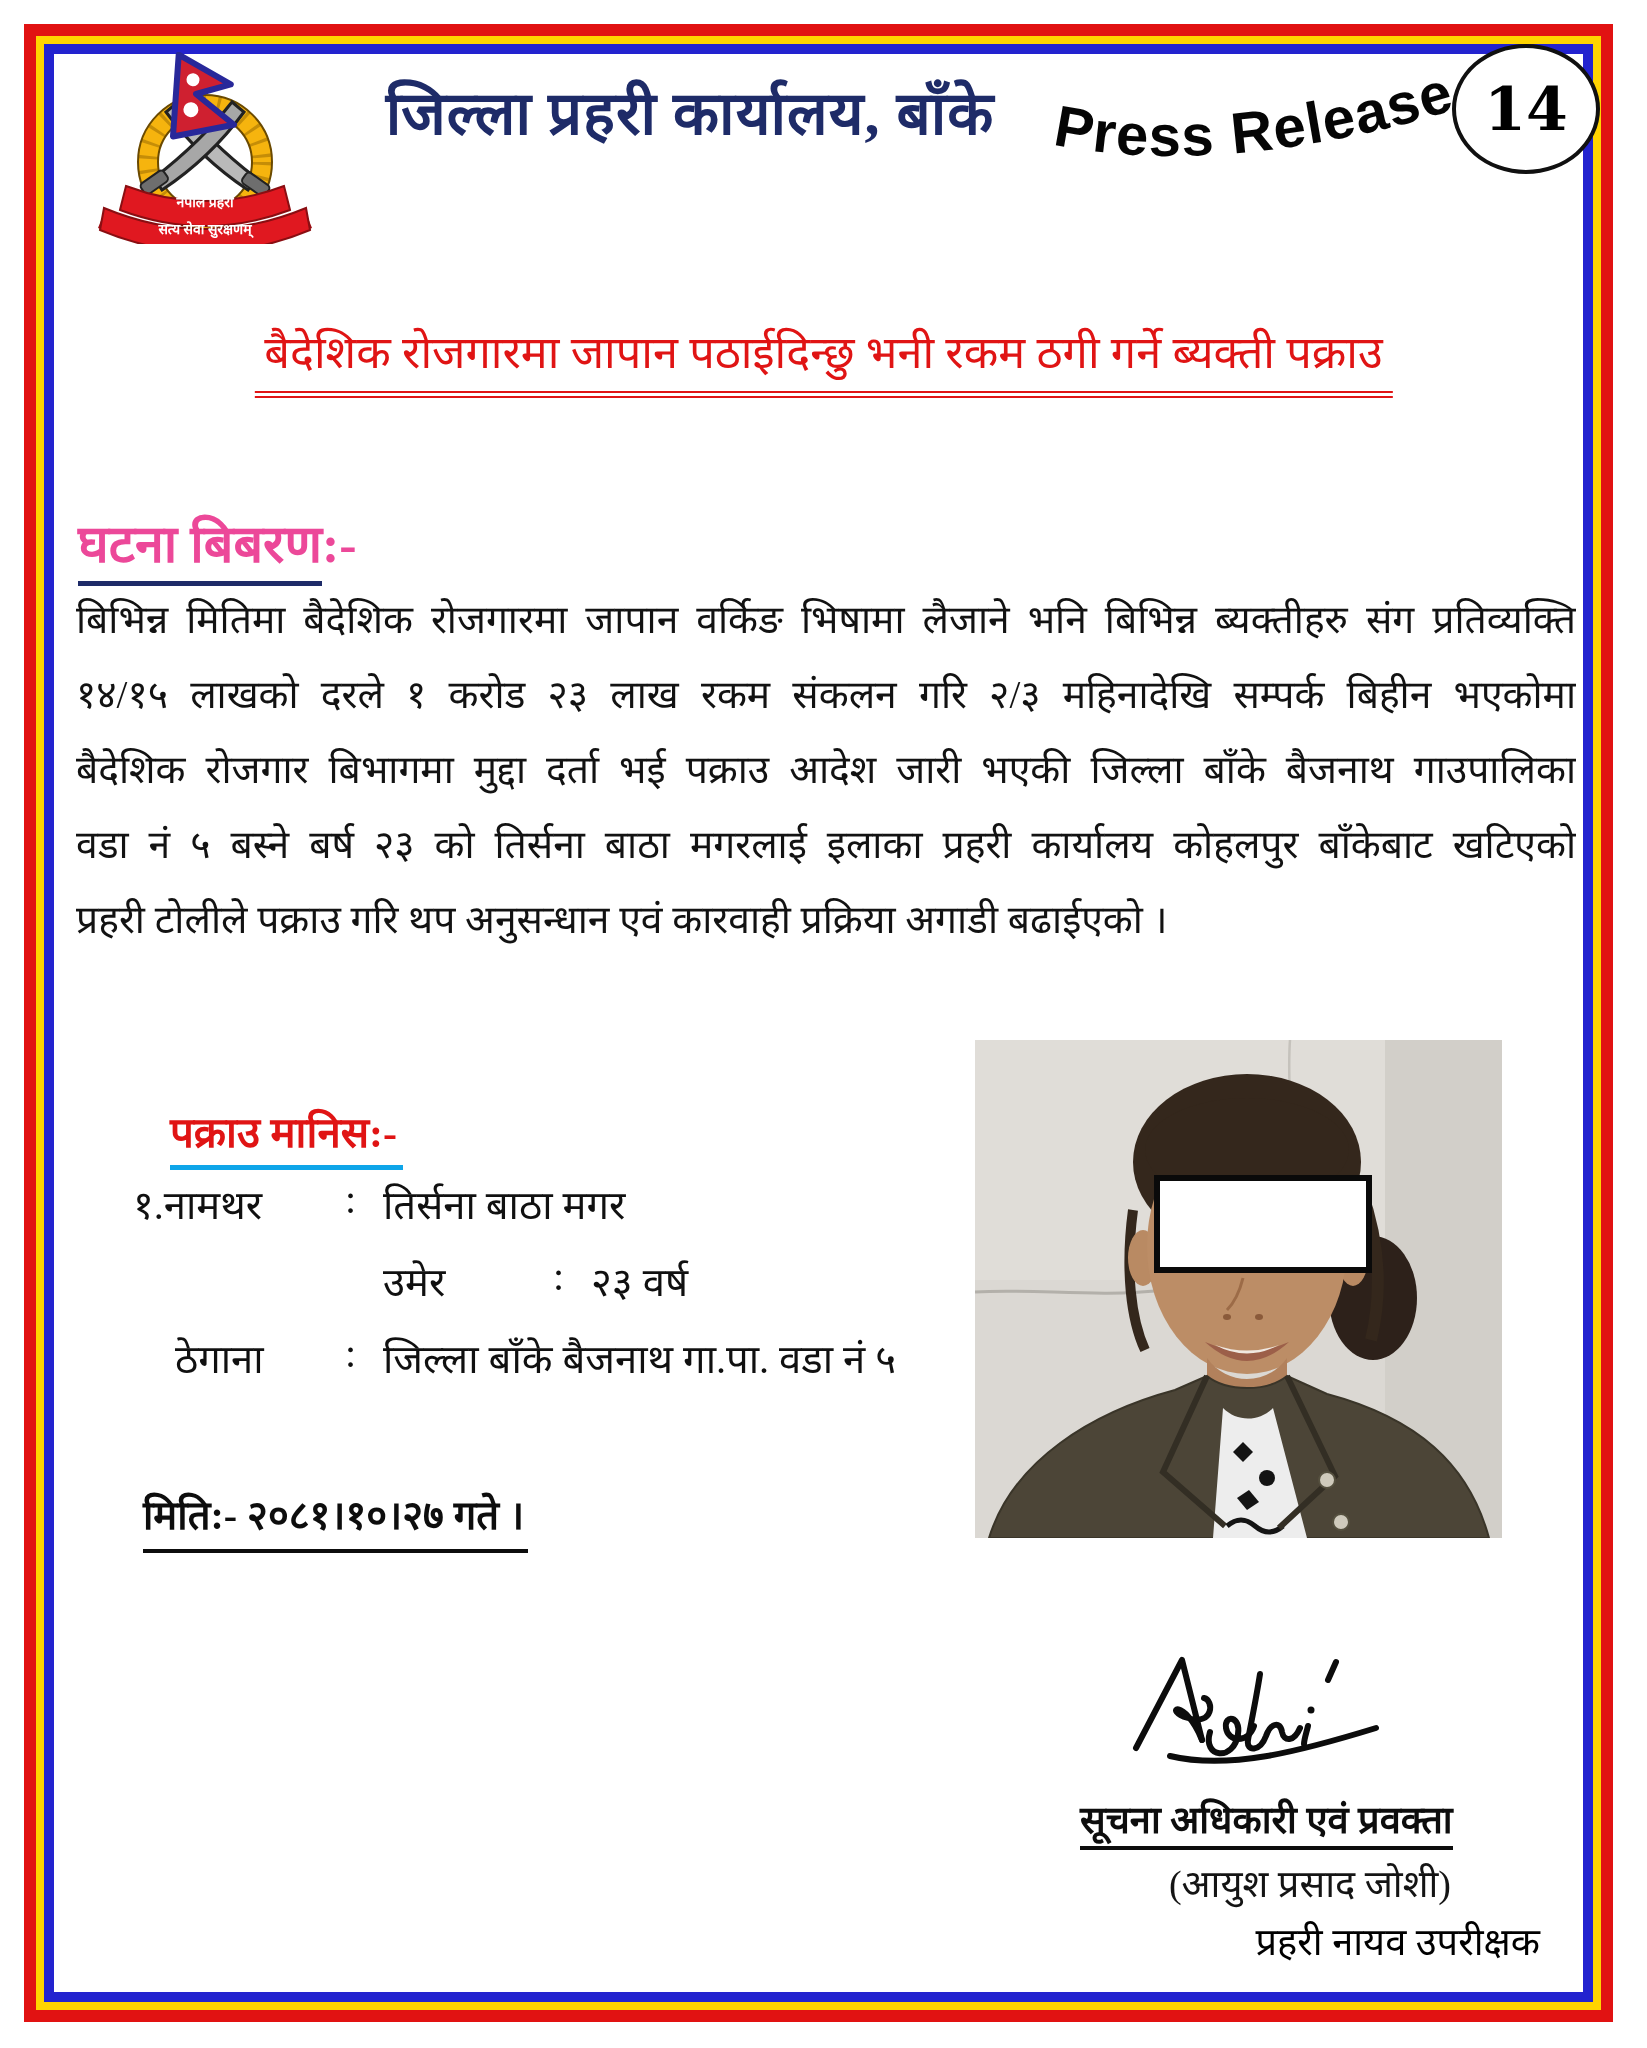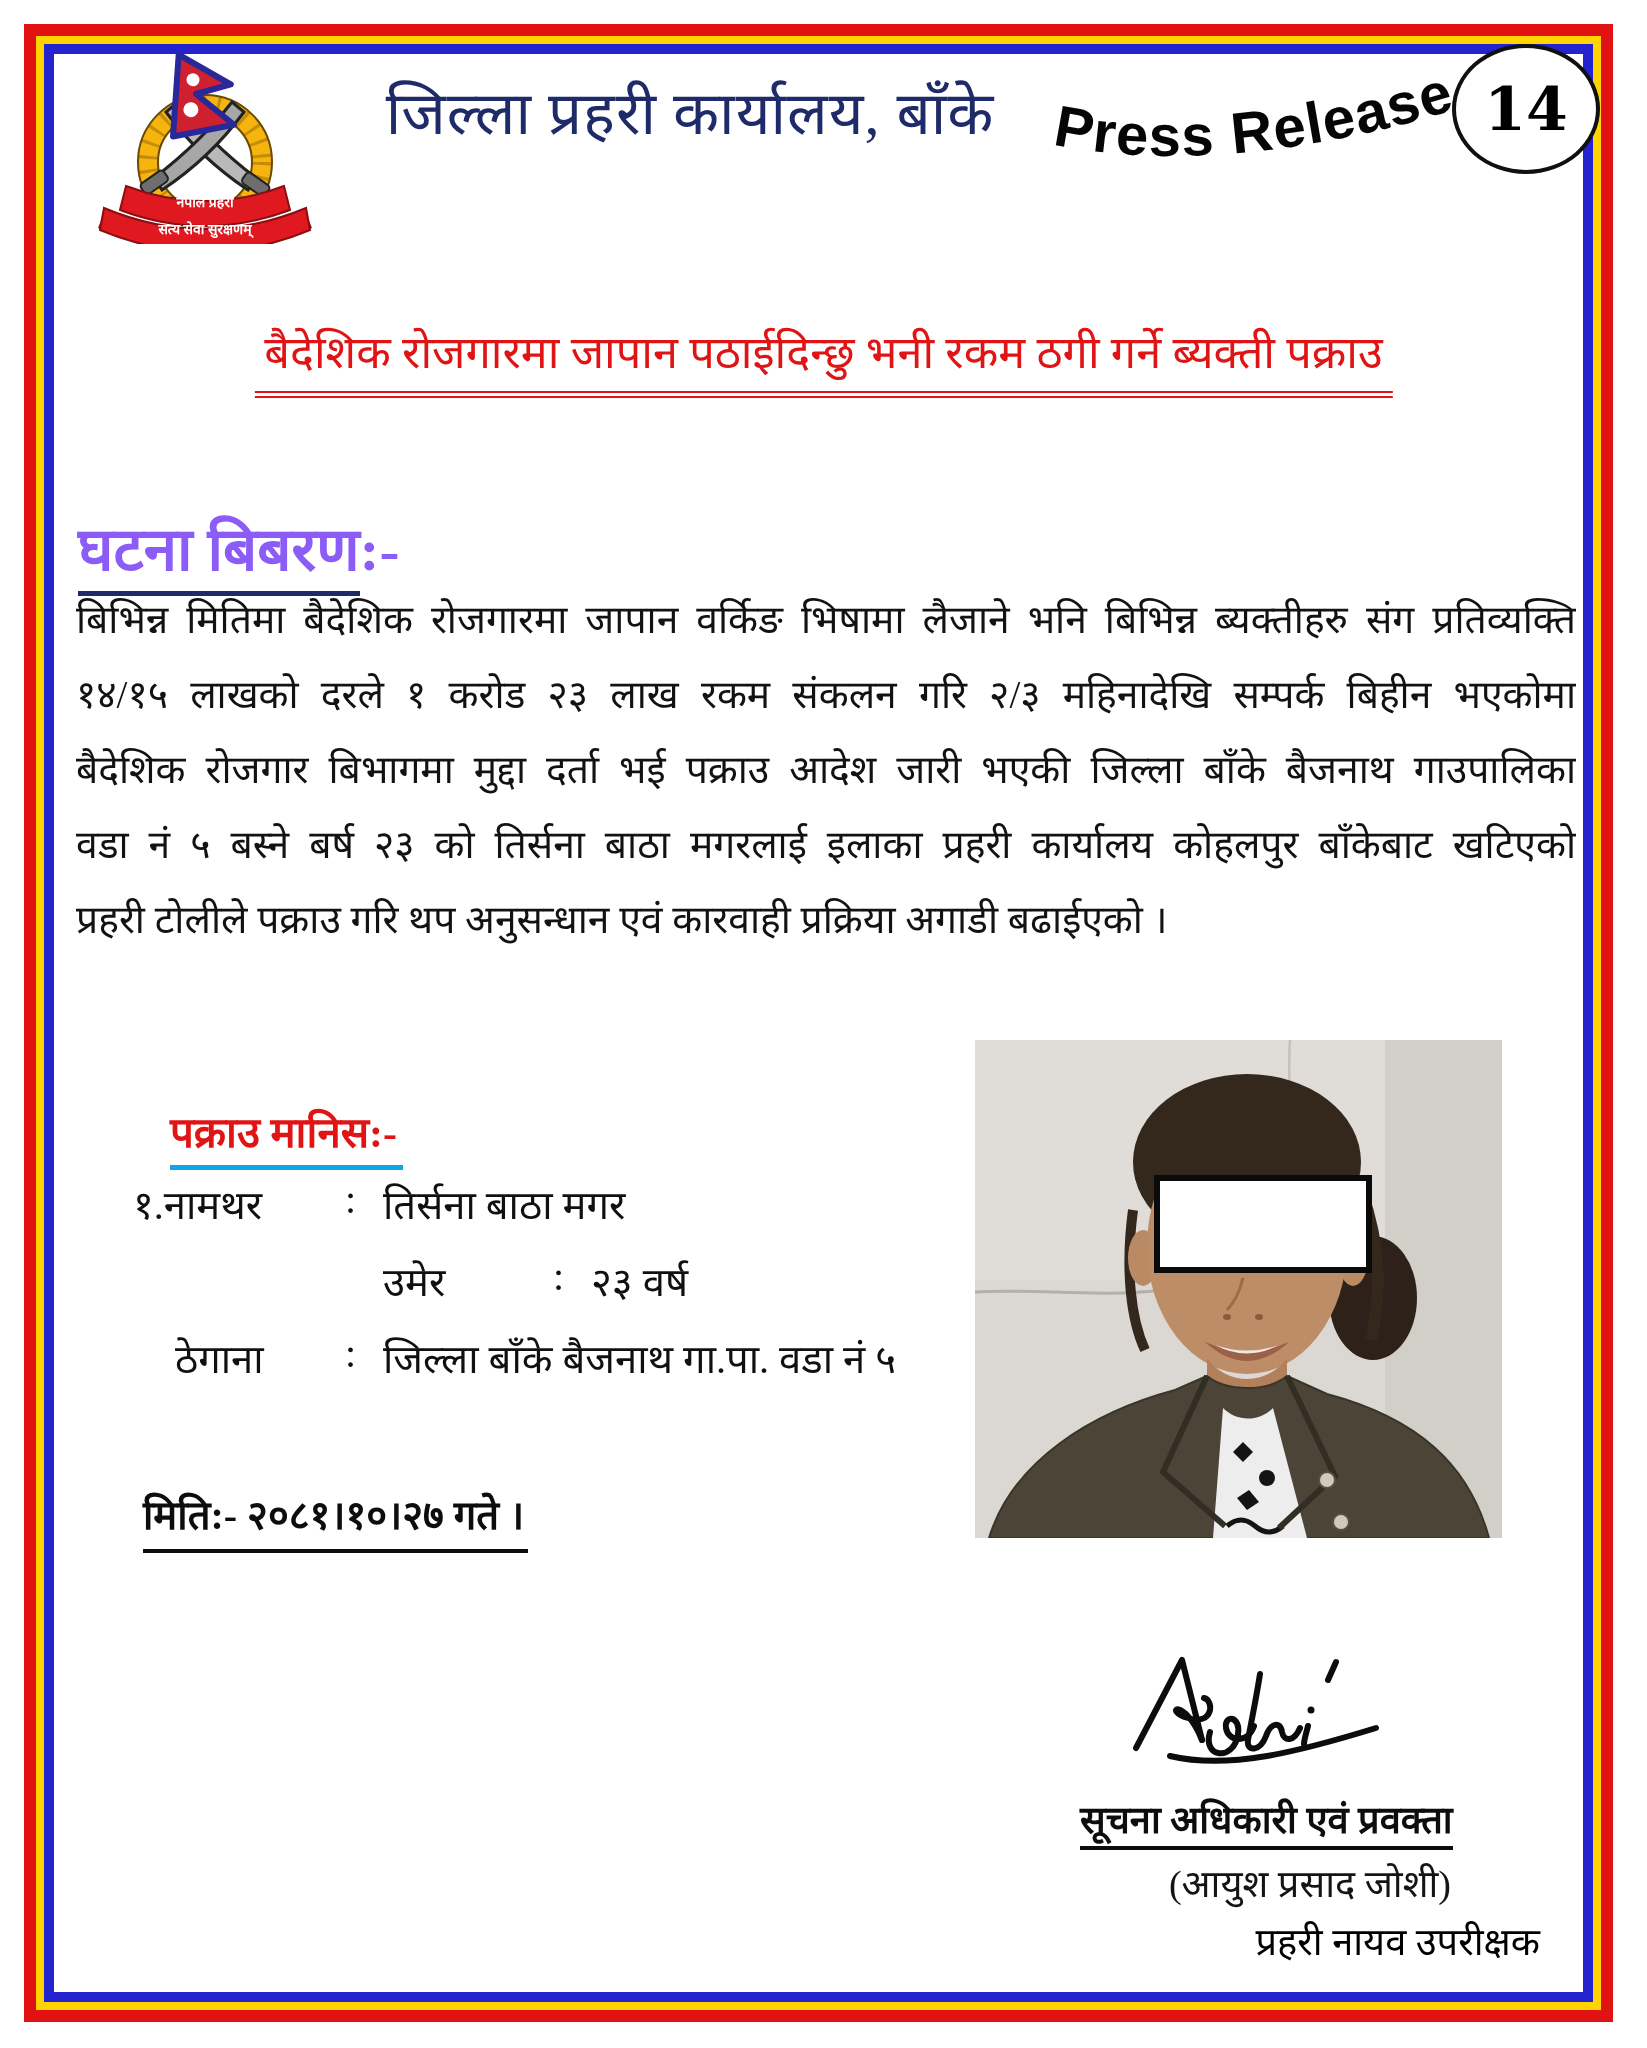--- a/index.html
+++ b/index.html
@@ -10,38 +10,38 @@
   .abs { position:absolute; }
   .frame { position:absolute; pointer-events:none; }
   #frame-red    { left:24px; top:24px; right:34px; bottom:26px; border:12px solid #e11212; }
   #frame-yellow { left:36px; top:36px; right:46px; bottom:38px; border:8px  solid #ffd400; }
   #frame-blue   { left:44px; top:44px; right:54px; bottom:46px; border:10px solid #2323cf; }
 
   #police-logo { left:92px; top:52px; width:226px; height:192px; }
 
   #office-title {
     left:320px; top:70px; width:740px; text-align:center;
-    font-size:60px; font-weight:normal; color:#1e2b68; letter-spacing:1px;
+    font-size:60px; font-weight:bold; color:#1e2b68; letter-spacing:1px;
   }
   #press-release-svg { left:1050px; top:56px; width:420px; height:132px; }
   #release-badge {
     left:1452px; top:44px; width:140px; height:122px;
     border:4px solid #101010; border-radius:50%; background:#fff;
     display:flex; align-items:center; justify-content:center;
     font-size:60px; font-weight:bold; color:#000;
     font-family:"DejaVu Serif","Liberation Serif",serif;
   }
 
   #headline {
     top:320px; left:50%; transform:translateX(-50%); white-space:nowrap;
     font-size:45px; font-weight:normal; color:#e01414;
     padding:0 10px 10px 10px; border-bottom:7px double #e01414;
   }
 
-  #incident-heading { left:78px; top:506px; font-size:60px; font-weight:bold; color:#8b5cf6; white-space:nowrap; }
+  #incident-heading { left:78px; top:506px; font-size:52px; font-weight:bold; color:#ec4899; white-space:nowrap; }
   #incident-heading .underlined { border-bottom:5px solid #1e2b68; padding-bottom:8px; }
 
   #incident-body { left:76px; top:582px; width:1500px; color:#121212; }
   .para-line {
     font-size:39px; line-height:75px; height:75px; overflow:hidden;
     text-align:justify; text-align-last:justify;
   }
   .para-line.last { text-align:left; text-align-last:left; }
 
   #arrested-heading {

